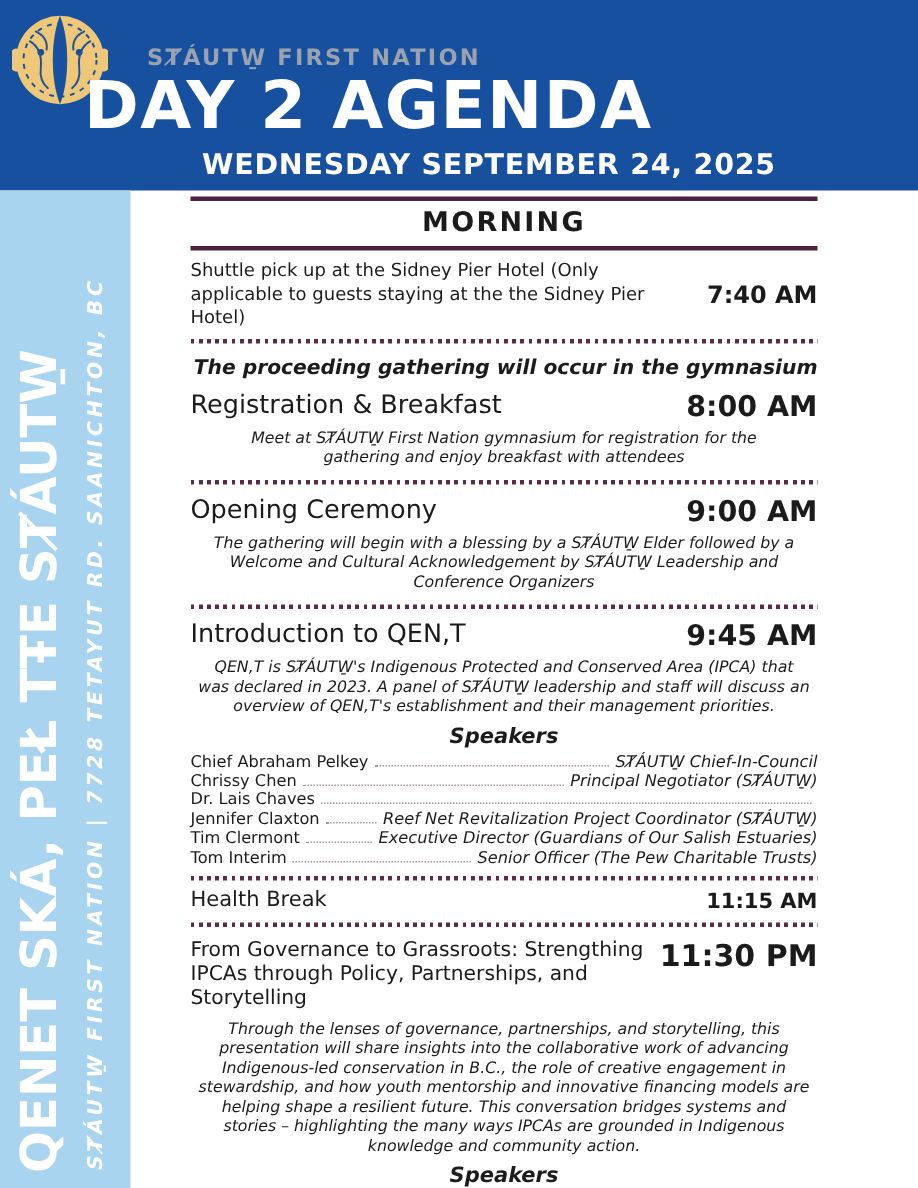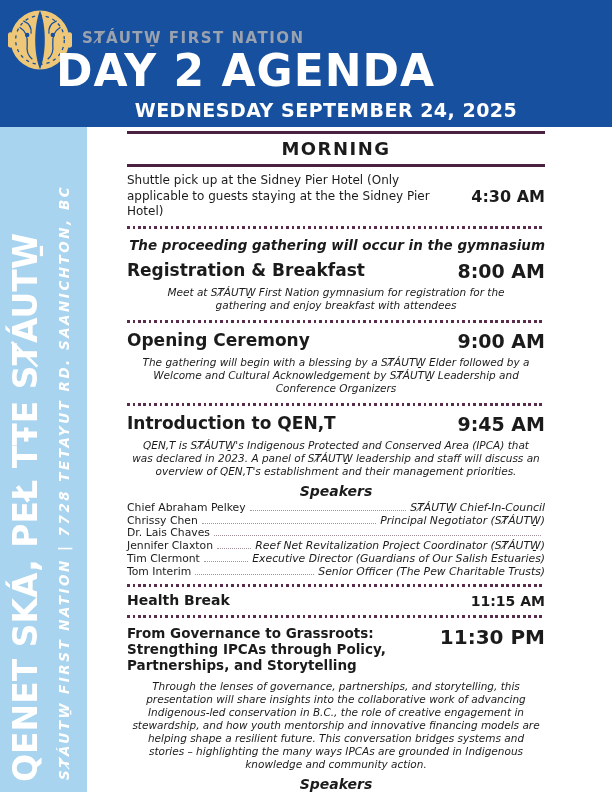--- a/index.html
+++ b/index.html
@@ -15,21 +15,21 @@
   html,body{background:#e8e8e8;}
   .page{
     position:relative;width:612px;height:792px;margin:0 auto;
     background:#ffffff;overflow:hidden;
     font-family:"DejaVu Sans","Liberation Sans",sans-serif;color:var(--ink);
   }
   
   .header{position:absolute;top:0;left:0;width:612px;height:127px;background:var(--header_blue);}
   .logo{position:absolute;left:8px;top:7px;width:64px;height:66px;}
   .brand{
-    position:absolute;left:82px;top:29px;
+    position:absolute;left:98px;top:29px;
     font-size:15px;font-weight:bold;letter-spacing:1.5px;color:var(--brand_gray);
   }
   .day-title{
     position:absolute;left:0;top:48px;width:612px;padding-left:56px;
     text-align:left;color:#ffffff;font-size:44px;font-weight:800;letter-spacing:1px;line-height:1.05;
   }
   .date-banner{
     position:absolute;left:0;top:99px;width:612px;padding-left:40px;
     text-align:center;color:#ffffff;font-size:19px;font-weight:bold;letter-spacing:.5px;
   }
@@ -57,21 +57,21 @@
   .time-md{font-size:16px;font-weight:800;white-space:nowrap;}
   .time-lg{font-size:19px;font-weight:800;white-space:nowrap;}
   .time-sm{font-size:14px;font-weight:800;white-space:nowrap;}
   .time-xl{font-size:20px;font-weight:800;white-space:nowrap;}
   .dotted{
     height:3px;margin:6px 0 5px;
     background:repeating-linear-gradient(to right,var(--dot_maroon) 0 2.5px,transparent 2.5px 5.5px);
   }
   .gym-note{text-align:right;font-weight:bold;font-style:italic;font-size:13.5px;margin:8px 0 7px;}
   .session{display:flex;justify-content:space-between;align-items:flex-start;gap:10px;margin-top:7px;}
-  .session-title{font-size:17px;font-weight:700;line-height:1.2;}
+  .session-title{font-size:17px;font-weight:400;line-height:1.2;}
   .session-title.sm{font-size:13.5px;width:330px;}
   .desc{
     text-align:center;font-style:italic;font-size:10.5px;line-height:1.24;
     margin:4px auto 0;max-width:408px;
   }
   .speakers-label{text-align:center;font-weight:bold;font-style:italic;font-size:14px;margin:5px 0 3px;}
   .speaker-row{display:flex;align-items:baseline;font-size:10.8px;line-height:1.18;}
   .sp-name{white-space:nowrap;}
   .sp-dots{flex:1;min-width:10px;border-bottom:1.6px dotted #a3949d;margin:0 4px 2px;}
   .sp-role{font-style:italic;white-space:nowrap;text-align:right;}
@@ -109,21 +109,21 @@
   </div>
 
   <div class="content">
 
     <div class="morning-box">
       <h1>MORNING</h1>
     </div>
 
     <div class="row shuttle">
       <div class="shuttle-text">Shuttle pick up at the Sidney Pier Hotel (Only applicable to guests staying at the the Sidney Pier Hotel)</div>
-      <div class="time-md">4:30 AM</div>
+      <div class="time-md">7:40 AM</div>
     </div>
 
     <div class="dotted"></div>
 
     <div class="gym-note">The proceeding gathering will occur in the gymnasium</div>
 
     <div class="session">
       <div class="session-title">Registration &amp; Breakfast</div>
       <div class="time-lg">8:00 AM</div>
     </div>

